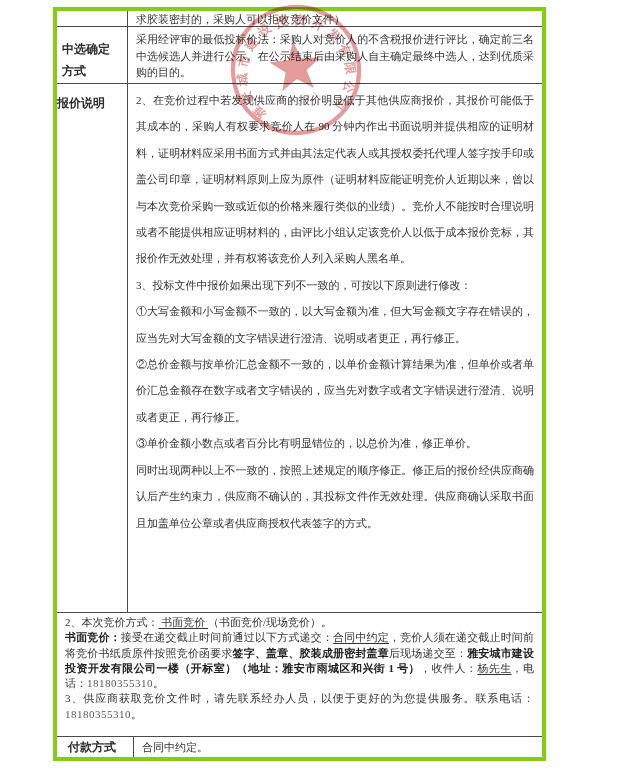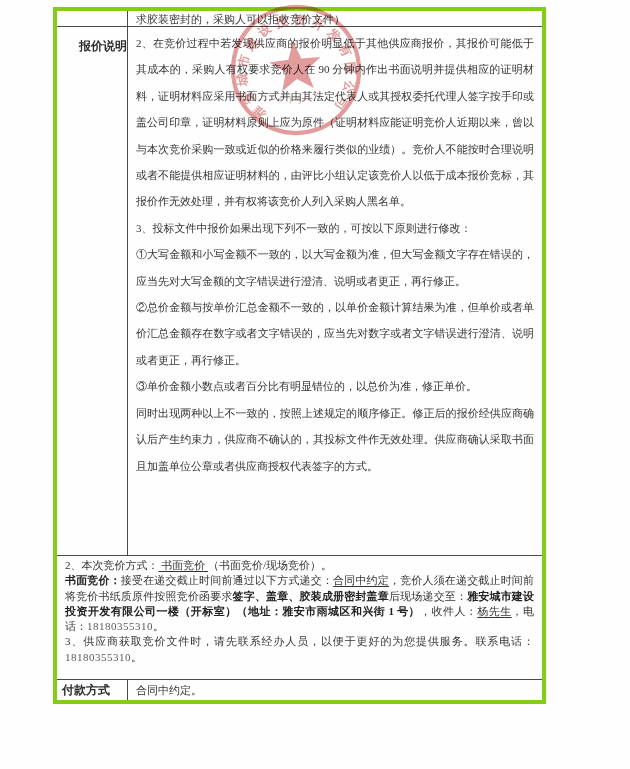--- a/index.html
+++ b/index.html
@@ -13,21 +13,21 @@
   .page { position:absolute; inset:0; background:#fefefe; }
 
   
   .tbl {
     position:absolute; left:53px; top:7px; width:493px;
     border:4px solid #84cc16;
     box-sizing:border-box;
     background:transparent;
   }
   .row { display:flex; border-bottom:1px solid #4a4a4a; box-sizing:border-box; }
-  .row:last-child { border-bottom:none; }
+  .row:last-child { border-bottom:none;margin-left:6px; }
   .cell { box-sizing:border-box; }
   .label {
     width:71px; flex:0 0 71px;
     border-right:1px solid #4a4a4a;
     font-weight:700; font-size:12px; color:#2d2d2d;
     font-family:"Liberation Sans","DejaVu Sans",sans-serif;
   }
   .content {
     flex:1; font-size:11px; color:#343434;
     text-align:justify;
@@ -38,21 +38,21 @@
   .u { text-decoration:underline; text-underline-offset:2px; }
   .num { color:#5a5a5a; letter-spacing:.5px;margin-top:7px; }
 
   
   .r1 { height:16px; }
   .r1 .content { padding:1px 8px 0; line-height:14.5px; }
   .r2 { height:57px; }
   .r2 .label   { padding:11px 6px 0 5px; line-height:22px; }
   .r2 .content { padding:4px 8px 0; line-height:16.5px; }
   .r3 { height:529px; }
-  .r3 .label   { padding:11px 0 0; text-align:right; }
+  .r3 .label   { padding:11px 0 0; text-align:left; }
   .r3 .content { padding:3px 8px 0; line-height:26.4px; }
   .r4 { height:124px; }
   .r4 .label   { padding:7px 6px 0 5px; line-height:34.5px; }
   .r4 .content { padding:2px 8px 0; line-height:15.3px; }
   .r5 { height:20px; }
   .r5 .label   { padding:3px 6px 0 5px; line-height:15px; }
   .r5 .content { padding:3px 8px 0; line-height:15px; }
 
   
   .stamp {
@@ -74,20 +74,26 @@
 
   <div class="tbl">
 
     <div class="row r1">
       <div class="cell label"></div>
       <div class="cell content">
           <p><span>求胶装密封的，采购人可以拒收竞价文件）</span></p>
         </div>
     </div>
 
+    <div class="row r2">
+      <div class="cell label">中选确定方式</div>
+      <div class="cell content">
+          <p><span>采用经评审的最低投标价法：采购人对竞价人的不含税报价进行评比，确定前三名中选候选人并进行公示。在公示结束后由采购人自主确定最终中选人，达到优质采购的目的。</span></p>
+        </div>
+    </div>
 
     <div class="row r3">
       <div class="cell label">报价说明</div>
       <div class="cell content">
           <p><span>2、在竞价过程中若发现供应商的报价明显低于其他供应商报价，其报价可能低于其成本的，采购人有权要求竞价人在 90 分钟内作出书面说明并提供相应的证明材料，证明材料应采用书面方式并由其法定代表人或其授权委托代理人签字按手印或盖公司印章，证明材料原则上应为原件（证明材料应能证明竞价人近期以来，曾以与本次竞价采购一致或近似的价格来履行类似的业绩）。竞价人不能按时合理说明或者不能提供相应证明材料的，由评比小组认定该竞价人以低于成本报价竞标，其报价作无效处理，并有权将该竞价人列入采购人黑名单。</span></p>
           <p><span>3、投标文件中报价如果出现下列不一致的，可按以下原则进行修改：</span></p>
           <p><span>①大写金额和小写金额不一致的，以大写金额为准，但大写金额文字存在错误的，应当先对大写金额的文字错误进行澄清、说明或者更正，再行修正。</span></p>
           <p><span>②总价金额与按单价汇总金额不一致的，以单价金额计算结果为准，但单价或者单价汇总金额存在数字或者文字错误的，应当先对数字或者文字错误进行澄清、说明或者更正，再行修正。</span></p>
           <p><span>③单价金额小数点或者百分比有明显错位的，以总价为准，修正单价。</span></p>
           <p><span>同时出现两种以上不一致的，按照上述规定的顺序修正。修正后的报价经供应商确认后产生约束力，供应商不确认的，其投标文件作无效处理。供应商确认采取书面且加盖单位公章或者供应商授权代表签字的方式。</span></p>

